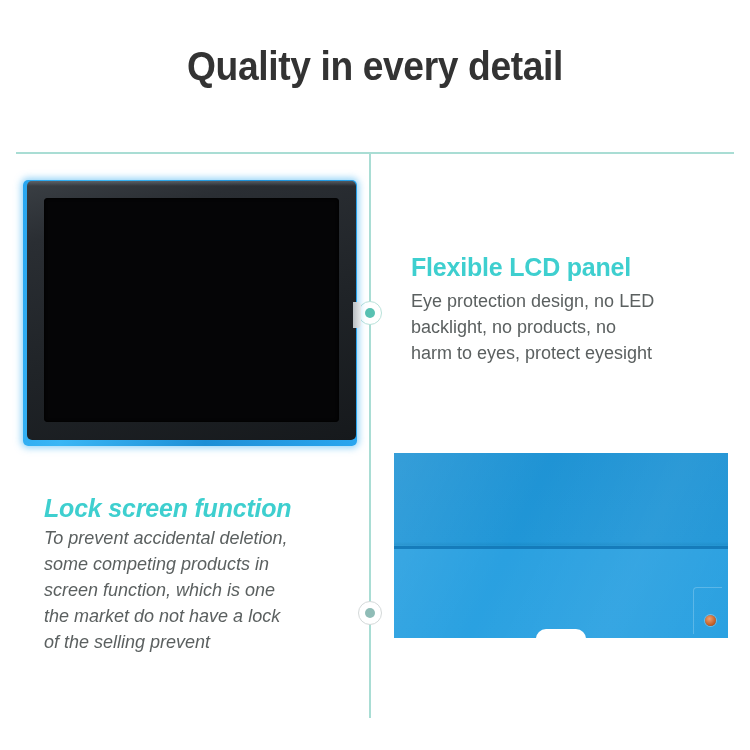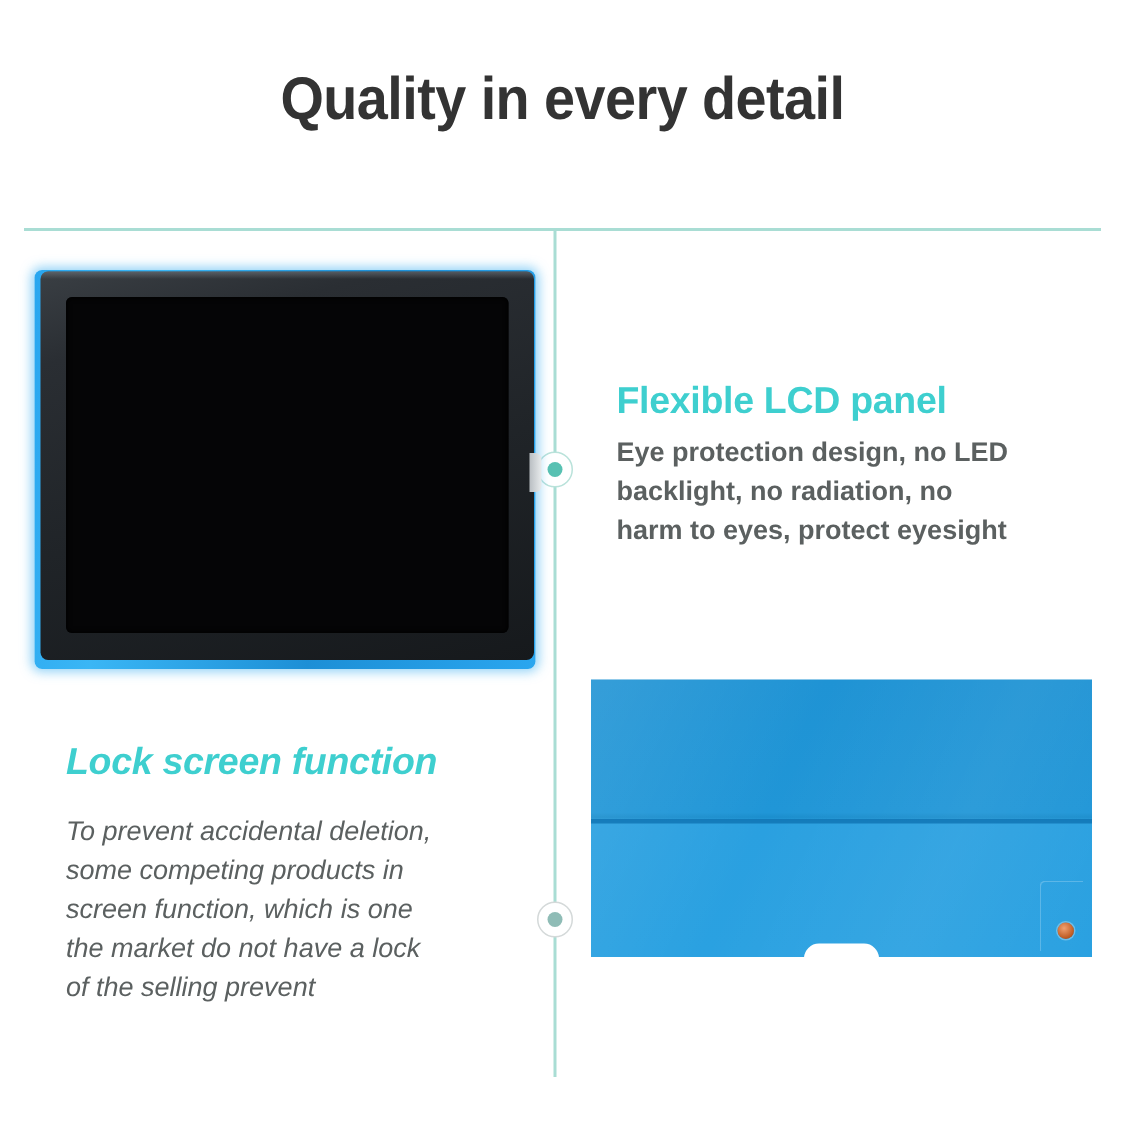--- a/index.html
+++ b/index.html
@@ -223,30 +223,30 @@
     font-weight: normal;
   }
   .feature-body div { white-space: nowrap; }
 
   #feature-right {
     position: absolute;
     left: 411px;
     top: 250px;
     width: 320px;
   }
-  #feature-right .feature-body { margin-top: 4px; font-weight: bold; }
+  #feature-right .feature-body { margin-top: 4px; }
 
   #feature-left {
     position: absolute;
     left: 44px;
     top: 491px;
     width: 320px;
     font-style: italic;
   }
-  #feature-left .feature-body { margin-top: 16px; }
+  #feature-left .feature-body { margin-top: 0; }
 </style>
 </head>
 <body>
 
 <div id="page">
 
   <div id="page-title">Quality in every detail</div>
 
   <div class="h-rule"></div>
   <div class="v-rule"></div>
@@ -271,21 +271,21 @@
     <div class="blue-seam"></div>
     <div class="blue-corner-rect"></div>
     <div class="blue-screw"></div>
     <div class="blue-notch"></div>
   </div>
 
   <div id="feature-right">
     <div class="feature-heading">Flexible LCD panel</div>
     <div class="feature-body">
       <div>Eye protection design, no LED</div>
-      <div>backlight, no radiation, no</div>
+      <div>backlight, no products, no</div>
       <div>harm to eyes, protect eyesight</div>
     </div>
   </div>
 
   <div id="feature-left">
     <div class="feature-heading">Lock screen function</div>
     <div class="feature-body">
       <div>To prevent accidental deletion,</div>
       <div>some competing products in</div>
       <div>screen function, which is one</div>

